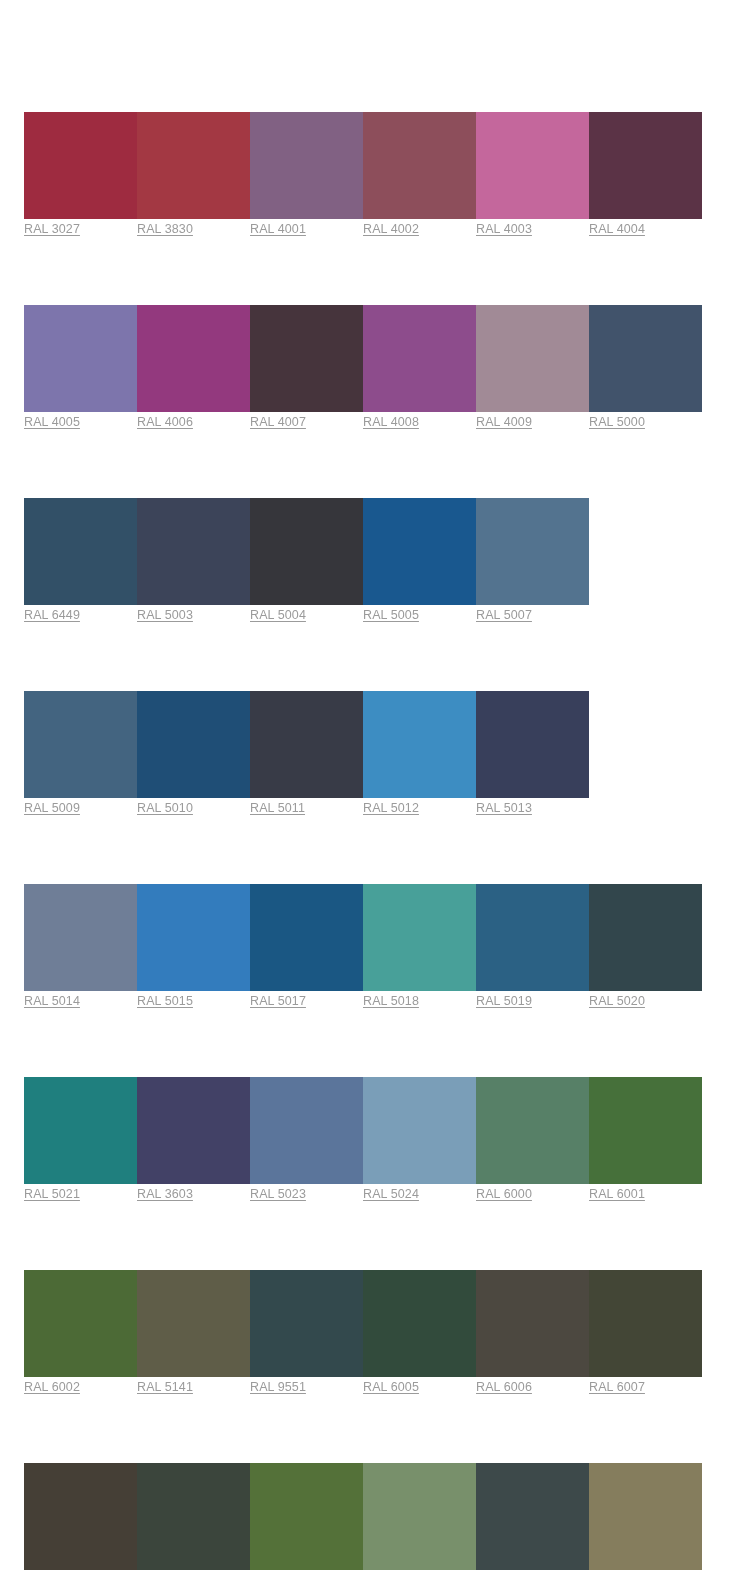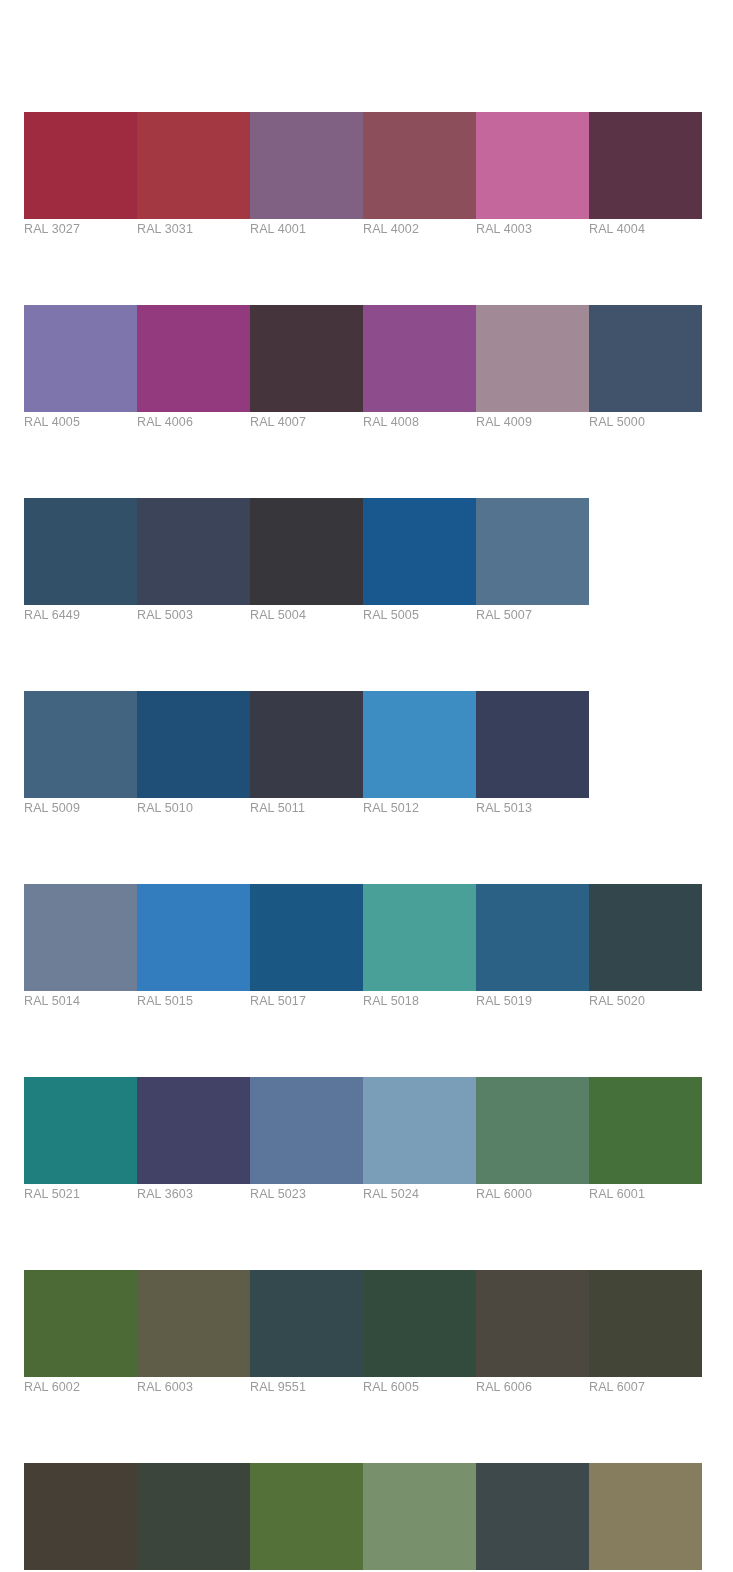--- a/index.html
+++ b/index.html
@@ -38,32 +38,33 @@
     height: 107px;
     line-height: 0;
     font-size: 0;
   }
   .swatch-label {
     display: inline-block;
     font-size: 12.5px;
     line-height: 16px;
     letter-spacing: 0.1px;
     color: #9b9b9b;
+    text-decoration: underline;
     text-underline-offset: 2px;
     white-space: nowrap;
     cursor: pointer;
   }
 </style>
 </head>
 <body>
 
 <main id="palette-grid">
     <div class="swatch-row">
       <div class="swatch-cell"><span class="swatch-chip" title="RAL 3027" style="background: rgb(158, 43, 64);"></span><a class="swatch-label">RAL 3027</a></div>
-      <div class="swatch-cell"><span class="swatch-chip" title="RAL 3031" style="background: rgb(163, 56, 67);"></span><a class="swatch-label">RAL 3031</a></div>
+      <div class="swatch-cell"><span class="swatch-chip" title="RAL 3031" style="background: rgb(163, 56, 67);"></span><a class="swatch-label">RAL 3830</a></div>
       <div class="swatch-cell"><span class="swatch-chip" title="RAL 4001" style="background: rgb(129, 97, 131);"></span><a class="swatch-label">RAL 4001</a></div>
       <div class="swatch-cell"><span class="swatch-chip" title="RAL 4002" style="background: rgb(141, 78, 91);"></span><a class="swatch-label">RAL 4002</a></div>
       <div class="swatch-cell"><span class="swatch-chip" title="RAL 4003" style="background: rgb(196, 103, 156);"></span><a class="swatch-label">RAL 4003</a></div>
       <div class="swatch-cell"><span class="swatch-chip" title="RAL 4004" style="background: rgb(91, 51, 70);"></span><a class="swatch-label">RAL 4004</a></div>
     </div>
     <div class="swatch-row">
       <div class="swatch-cell"><span class="swatch-chip" title="RAL 4005" style="background: rgb(125, 117, 172);"></span><a class="swatch-label">RAL 4005</a></div>
       <div class="swatch-cell"><span class="swatch-chip" title="RAL 4006" style="background: rgb(147, 57, 126);"></span><a class="swatch-label">RAL 4006</a></div>
       <div class="swatch-cell"><span class="swatch-chip" title="RAL 4007" style="background: rgb(70, 52, 60);"></span><a class="swatch-label">RAL 4007</a></div>
       <div class="swatch-cell"><span class="swatch-chip" title="RAL 4008" style="background: rgb(141, 76, 140);"></span><a class="swatch-label">RAL 4008</a></div>
@@ -95,21 +96,21 @@
     <div class="swatch-row">
       <div class="swatch-cell"><span class="swatch-chip" title="RAL 5021" style="background: rgb(31, 127, 126);"></span><a class="swatch-label">RAL 5021</a></div>
       <div class="swatch-cell"><span class="swatch-chip" title="RAL 5022" style="background: rgb(66, 65, 102);"></span><a class="swatch-label">RAL 3603</a></div>
       <div class="swatch-cell"><span class="swatch-chip" title="RAL 5023" style="background: rgb(91, 117, 155);"></span><a class="swatch-label">RAL 5023</a></div>
       <div class="swatch-cell"><span class="swatch-chip" title="RAL 5024" style="background: rgb(122, 158, 184);"></span><a class="swatch-label">RAL 5024</a></div>
       <div class="swatch-cell"><span class="swatch-chip" title="RAL 6000" style="background: rgb(87, 128, 103);"></span><a class="swatch-label">RAL 6000</a></div>
       <div class="swatch-cell"><span class="swatch-chip" title="RAL 6001" style="background: rgb(70, 112, 58);"></span><a class="swatch-label">RAL 6001</a></div>
     </div>
     <div class="swatch-row">
       <div class="swatch-cell"><span class="swatch-chip" title="RAL 6002" style="background: rgb(76, 106, 54);"></span><a class="swatch-label">RAL 6002</a></div>
-      <div class="swatch-cell"><span class="swatch-chip" title="RAL 6003" style="background: rgb(95, 93, 72);"></span><a class="swatch-label">RAL 6003</a></div>
+      <div class="swatch-cell"><span class="swatch-chip" title="RAL 6003" style="background: rgb(95, 93, 72);"></span><a class="swatch-label">RAL 5141</a></div>
       <div class="swatch-cell"><span class="swatch-chip" title="RAL 6004" style="background: rgb(51, 73, 77);"></span><a class="swatch-label">RAL 9551</a></div>
       <div class="swatch-cell"><span class="swatch-chip" title="RAL 6005" style="background: rgb(50, 75, 60);"></span><a class="swatch-label">RAL 6005</a></div>
       <div class="swatch-cell"><span class="swatch-chip" title="RAL 6006" style="background: rgb(76, 72, 64);"></span><a class="swatch-label">RAL 6006</a></div>
       <div class="swatch-cell"><span class="swatch-chip" title="RAL 6007" style="background: rgb(67, 70, 54);"></span><a class="swatch-label">RAL 6007</a></div>
     </div>
     <div class="swatch-row">
       <div class="swatch-cell">
         <span class="swatch-chip" title="RAL 6008" style="background: rgb(69, 63, 54);"></span>
       </div>
       <div class="swatch-cell">

